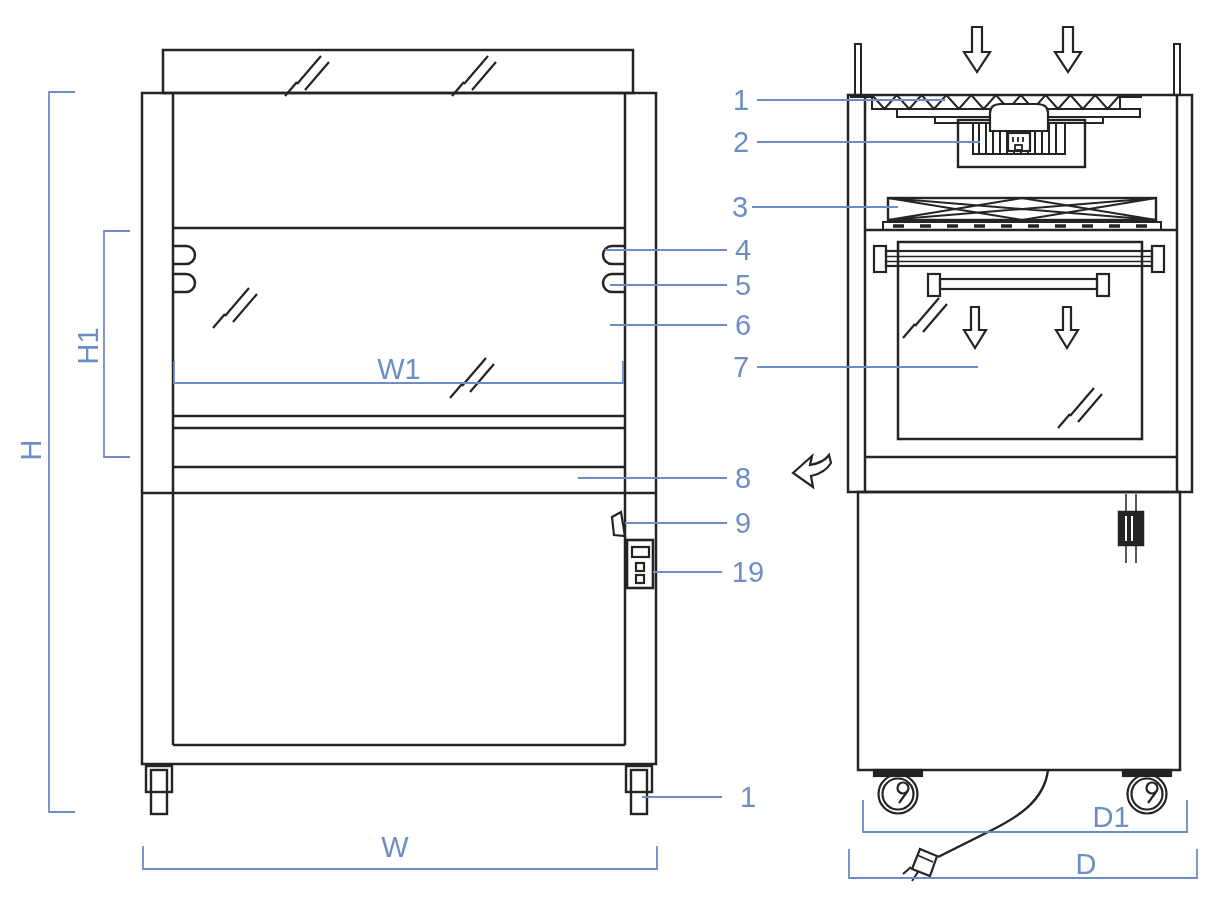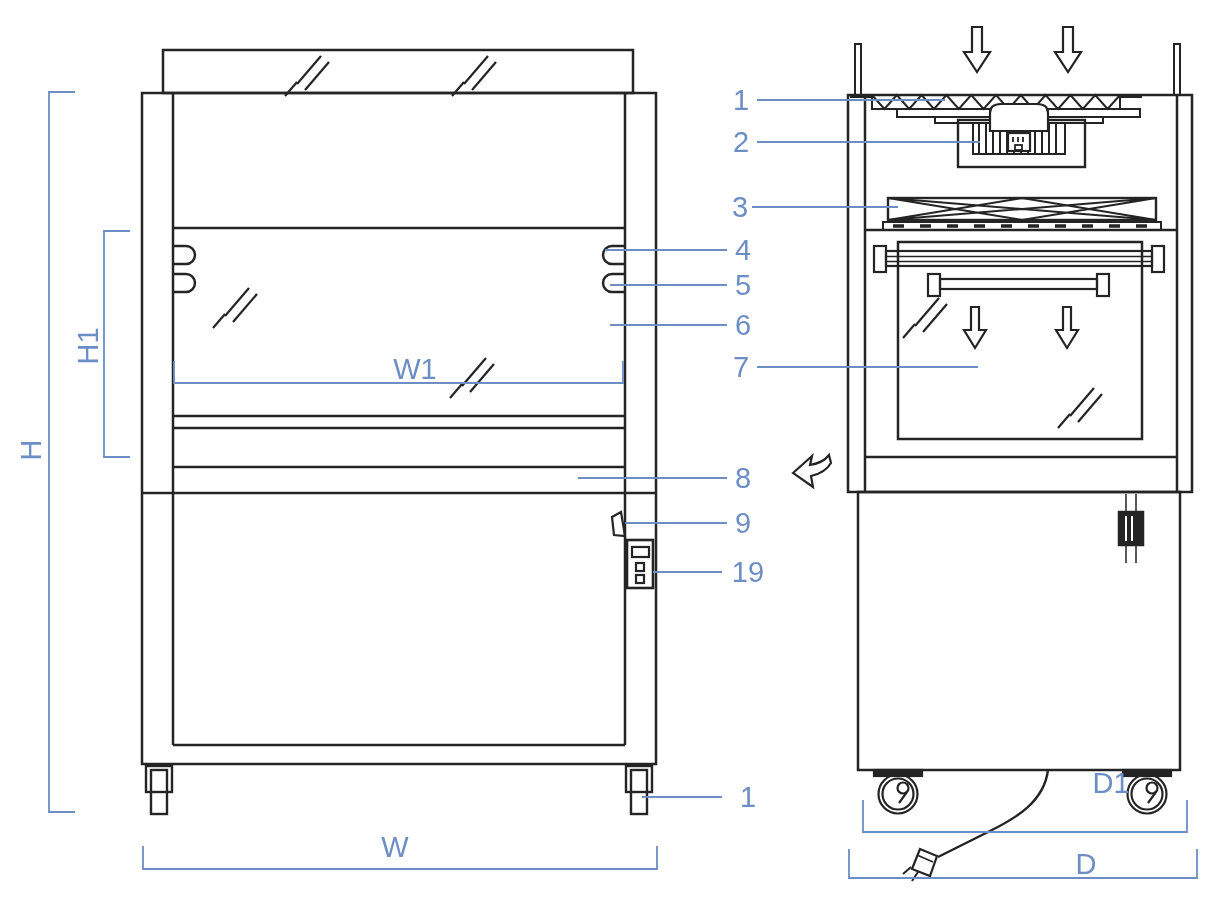--- a/index.html
+++ b/index.html
@@ -198,18 +198,18 @@
 <div class="lbl" style="left:743px;top:285px;">5</div>
 <div class="lbl" style="left:743px;top:325px;">6</div>
 <div class="lbl" style="left:741px;top:367px;">7</div>
 <div class="lbl" style="left:743px;top:478px;">8</div>
 <div class="lbl" style="left:743px;top:523px;">9</div>
 <div class="lbl" style="left:748px;top:572px;">19</div>
 <div class="lbl" style="left:748px;top:797px;">1</div>
 
 <div class="lbl rot" style="left:31px;top:450px;">H</div>
 <div class="lbl rot" style="left:88px;top:346px;">H1</div>
-<div class="lbl" style="left:399px;top:369px;margin-left:16px;">W1</div>
+<div class="lbl" style="left:399px;top:369px;">W1</div>
 <div class="lbl" style="left:395px;top:847px;">W</div>
-<div class="lbl" style="left:1111px;top:783px;">D1</div>
+<div class="lbl" style="left:1111px;top:817px;">D1</div>
 <div class="lbl" style="left:1086px;top:864px;">D</div>
 
 </div>
 
 </body></html>

